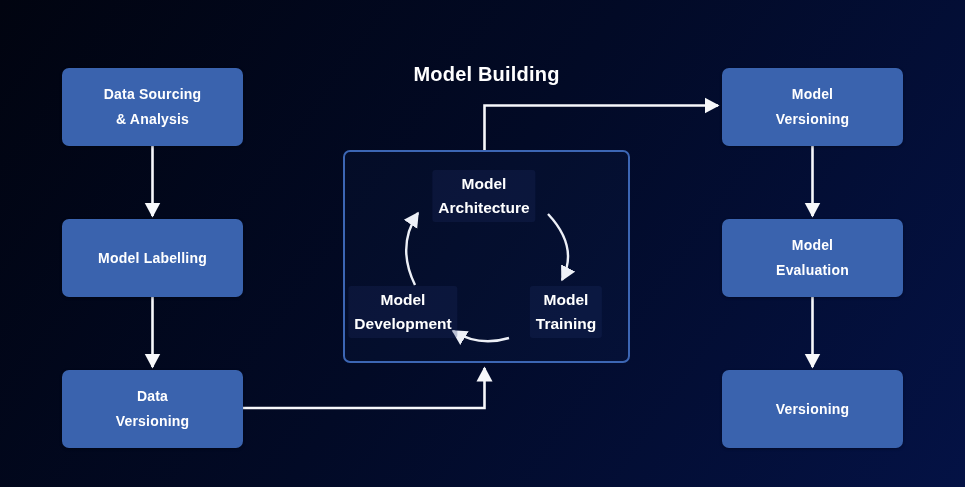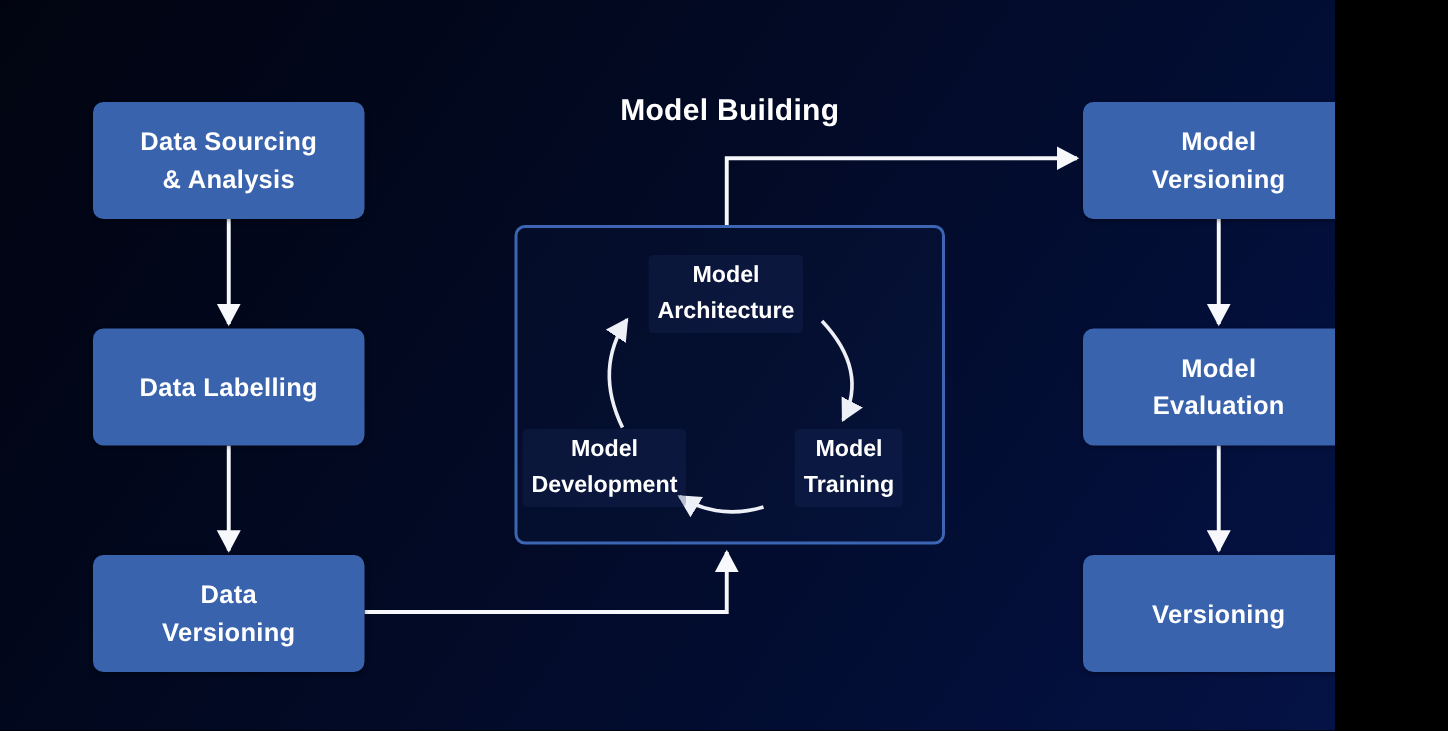--- a/index.html
+++ b/index.html
@@ -1,32 +1,32 @@
 <!DOCTYPE html>
 <html><head>
 <meta charset="utf-8">
 <style>
   html,body { margin:0; padding:0; background:#000; }
   .canvas {
     position:relative;
-    width:890px; height:487px;
+    width:965px; height:487px;
     background:linear-gradient(125deg, #010410 0%, #020a26 48%, #041245 100%);
     font-family:"Liberation Sans", sans-serif;
     overflow:hidden;
   }
   .connectors { position:absolute; left:0; top:0; width:965px; height:487px; pointer-events:none; }
   .title {
     position:absolute; left:343px; top:63px; width:287px;
     text-align:center; color:#ffffff; font-size:20px; font-weight:700;
     letter-spacing:0.2px;
   }
   .node {
     position:absolute; width:181px; height:78px;
     background:#3a63ae; border-radius:7px;
-    color:#ffffff; font-size:17px; font-weight:700; line-height:25px;
+    color:#ffffff; font-size:14px; font-weight:700; line-height:25px;
     display:flex; flex-direction:column; align-items:center; justify-content:center;
     text-align:center; letter-spacing:0.2px;
     box-shadow:0 1px 3px rgba(0,0,0,0.35);
   }
   .pos-l1 { left:62px;  top:68px; }
   .pos-l2 { left:62px;  top:219px; }
   .pos-l3 { left:62px;  top:370px;text-align:center; }
   .pos-r1 { left:722px; top:68px; }
   .pos-r2 { left:722px; top:219px; }
   .pos-r3 { left:722px; top:370px; }
@@ -72,21 +72,21 @@
     </g>
   </svg>
 
   <div class="title">Model Building</div>
 
   <div class="node pos-l1">
     <span class="line">Data Sourcing</span>
     <span class="line">&amp; Analysis</span>
   </div>
   <div class="node pos-l2">
-    <span class="line">Data Labelling</span>
+    <span class="line">Model Labelling</span>
   </div>
   <div class="node pos-l3">
     <span class="line">Data</span>
     <span class="line">Versioning</span>
   </div>
 
   <div class="node pos-r1">
     <span class="line">Model</span>
     <span class="line">Versioning</span>
   </div>

